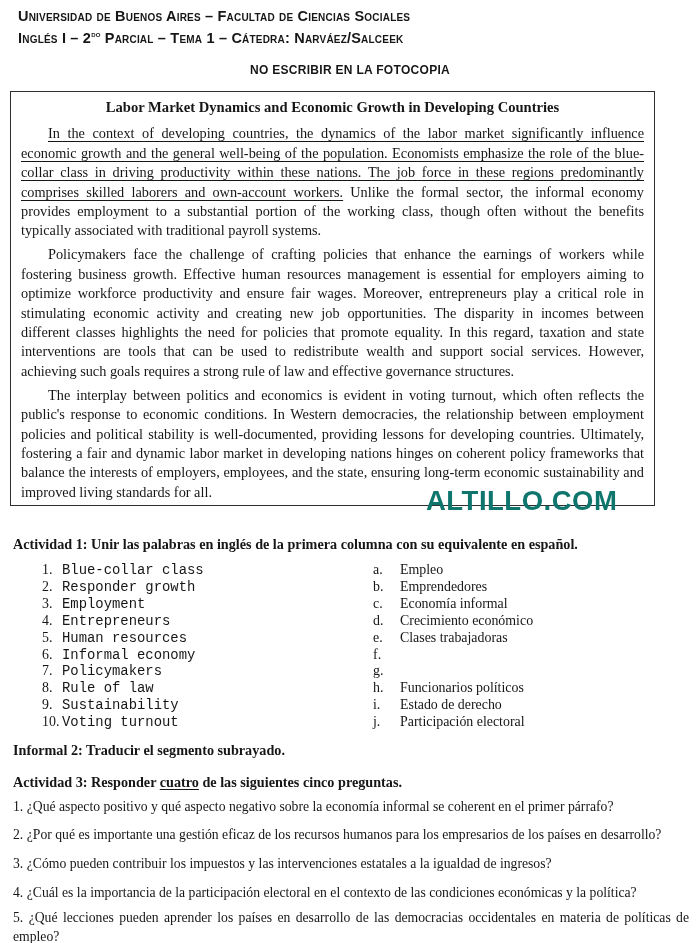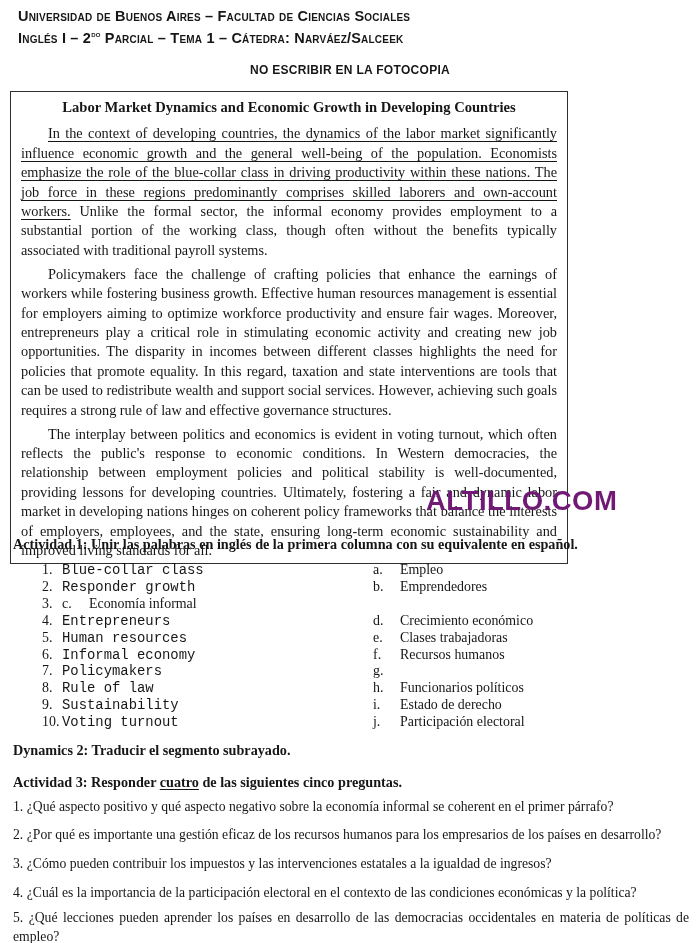--- a/index.html
+++ b/index.html
@@ -14,36 +14,36 @@
     font-variant:small-caps;font-size:14.5px;line-height:22px;letter-spacing:.2px;
   }
   .hdr .sup{font-size:8.5px;vertical-align:super;line-height:0;}
   .notice{
     position:absolute;top:63px;left:0;width:700px;text-align:center;
     font-family:"Liberation Sans",sans-serif;font-weight:bold;
     font-size:12px;letter-spacing:.3px;
   }
   
   .passage-box{
-    position:absolute;top:91px;left:10px;width:558px;min-height:408px;
+    position:absolute;top:91px;left:10px;width:645px;min-height:408px;
     box-sizing:border-box;border:1.5px solid #2f2f2f;
     padding:4px 10px 3px 10px;
     font-family:"Liberation Serif",serif;font-size:14.3px;line-height:19.4px;
   }
   .passage-title{
     margin:2px 0 7px 0;text-align:center;font-size:14.6px;font-weight:bold;
   }
   .passage-box p{margin:0 0 4.5px 0;text-align:justify;text-indent:27px;}
   .passage-box p.last{margin-bottom:0;}
   .u-seg{text-decoration:underline;text-underline-offset:2.5px;}
   
   .watermark{
     position:absolute;top:485px;left:426px;
     font-family:"Liberation Sans",sans-serif;font-weight:800;
-    font-size:27.5px;letter-spacing:.5px;color:#701a75;white-space:nowrap;
+    font-size:27.5px;letter-spacing:.5px;color:#0f766e;white-space:nowrap;
   }
   
   .act{
     position:absolute;left:13px;right:12px;
     font-family:"Liberation Serif",serif;font-weight:bold;font-size:14.2px;line-height:18px;
   }
   #act1{top:535px;}
   #act2{top:741px;}
   #act3{top:773px;}
   .u{text-decoration:underline;text-underline-offset:2px;}
@@ -97,40 +97,40 @@
       <span class="mes">Empleo</span>
   </div>
   <div class="mrow">
     <span class="mnum">2.</span>
       <span class="men">Responder growth</span>
       <span class="mlet">b.</span>
       <span class="mes">Emprendedores</span>
   </div>
   <div class="mrow">
     <span class="mnum">3.</span>
+      <span class="men">Employment</span>
       <span class="mlet">c.</span>
       <span class="mes">Economía informal</span>
   </div>
   <div class="mrow">
     <span class="mnum">4.</span>
       <span class="men">Entrepreneurs</span>
       <span class="mlet">d.</span>
       <span class="mes">Crecimiento económico</span>
   </div>
   <div class="mrow">
     <span class="mnum">5.</span>
       <span class="men">Human resources</span>
       <span class="mlet">e.</span>
       <span class="mes">Clases trabajadoras</span>
   </div>
   <div class="mrow">
     <span class="mnum">6.</span>
       <span class="men">Informal economy</span>
       <span class="mlet">f.</span>
-      <span class="mes">Recursos humanos</span>
   </div>
   <div class="mrow">
     <span class="mnum">7.</span>
       <span class="men">Policymakers</span>
       <span class="mlet">g.</span>
   </div>
   <div class="mrow">
     <span class="mnum">8.</span>
       <span class="men">Rule of law</span>
       <span class="mlet">h.</span>
@@ -144,21 +144,21 @@
   </div>
   <div class="mrow">
     <span class="mnum">10.</span>
       <span class="men">Voting turnout</span>
       <span class="mlet">j.</span>
       <span class="mes">Participación electoral</span>
   </div>
 </div>
 
 <div class="act" id="act2">
-  <span>Dynamics 2:</span>
+  <span>Informal 2:</span>
   <span>Traducir el segmento subrayado.</span>
 </div>
 
 <div class="act" id="act3">
   <span>Actividad 3:</span>
   <span>Responder</span>
   <span class="u">cuatro</span>
   <span>de las siguientes cinco preguntas.</span>
 </div>
 

